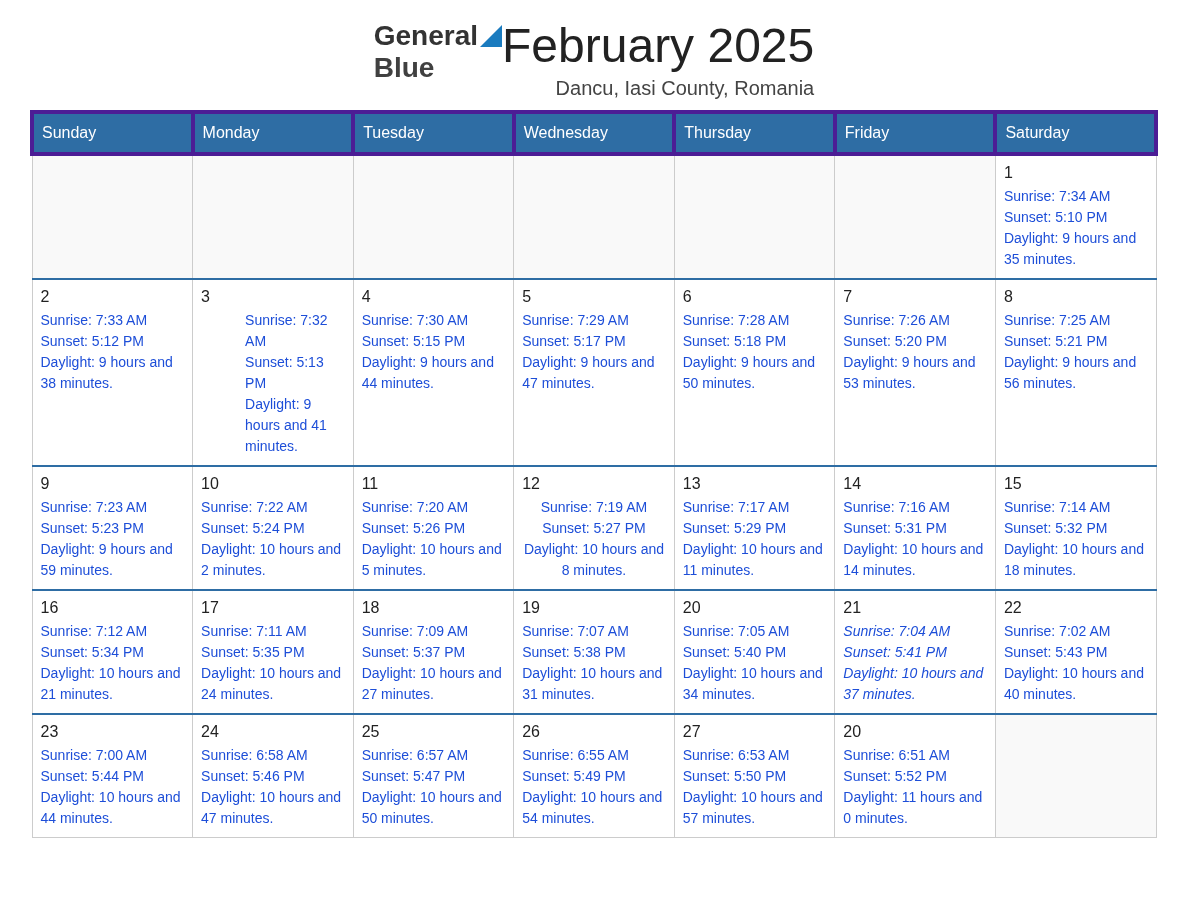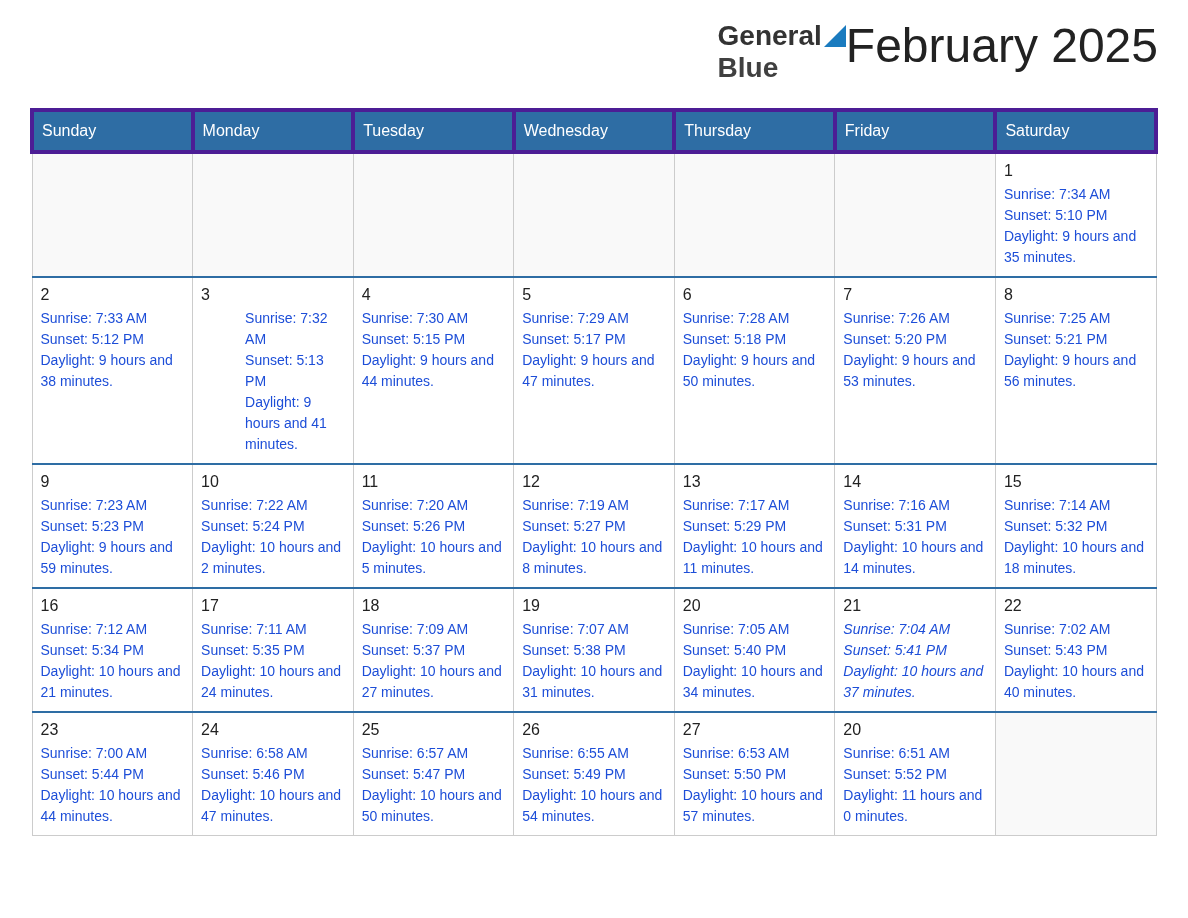--- a/index.html
+++ b/index.html
@@ -5,23 +5,23 @@
     * { box-sizing: border-box; margin: 0; padding: 0; }
     body {
       font-family: Arial, sans-serif;
       background: #fff;
       padding: 20px 30px;
       width: 1188px;
       min-height: 918px;
     }
     .header {
       display: flex;
-      justify-content: flex-end;
+      justify-content: center;
       align-items: flex-start;
-      margin-bottom: 24px;
+      margin-bottom: 10px;
     }
     .logo-text-general {
       font-size: 28px;
       font-weight: bold;
       color: #333;
     }
     .logo-text-blue {
       font-size: 28px;
       font-weight: bold;
       color: #404040;
@@ -102,20 +102,21 @@
       <div style="position:relative; display:inline-flex; align-items:flex-start; margin-left:2px;">
         <svg width="22" height="22" viewBox="0 0 22 22">
           <polygon points="0,22 22,22 22,0" fill="#1a7bbf"></polygon>
         </svg>
       </div>
     </div>
     <span class="logo-text-blue">Blue</span>
   </div>
   <div class="title-block">
     <div class="calendar-title">February 2025</div>
+    <div class="calendar-subtitle">Dancu, Iasi County, Romania</div>
   </div>
 </div>
 
 <table class="calendar-table">
   <thead>
     <tr>
     <th>Sunday</th>
         <th>Monday</th>
         <th>Tuesday</th>
         <th>Wednesday</th>
@@ -197,21 +198,21 @@
 Daylight: 10 hours and 2 minutes.</div>
         </td>
         <td>
           <span class="day-number">11</span>
           <div class="day-info" style="white-space: pre-line;">Sunrise: 7:20 AM
 Sunset: 5:26 PM
 Daylight: 10 hours and 5 minutes.</div>
         </td>
         <td>
           <span class="day-number">12</span>
-          <div class="day-info" style="white-space: pre-line;">Sunrise: 7:19 AM
+          <div class="day-info" style="white-space: pre-line; text-align: center;">Sunrise: 7:19 AM
 Sunset: 5:27 PM
 Daylight: 10 hours and 8 minutes.</div>
         </td>
         <td>
           <span class="day-number">13</span>
           <div class="day-info" style="white-space: pre-line;">Sunrise: 7:17 AM
 Sunset: 5:29 PM
 Daylight: 10 hours and 11 minutes.</div>
         </td>
         <td>

